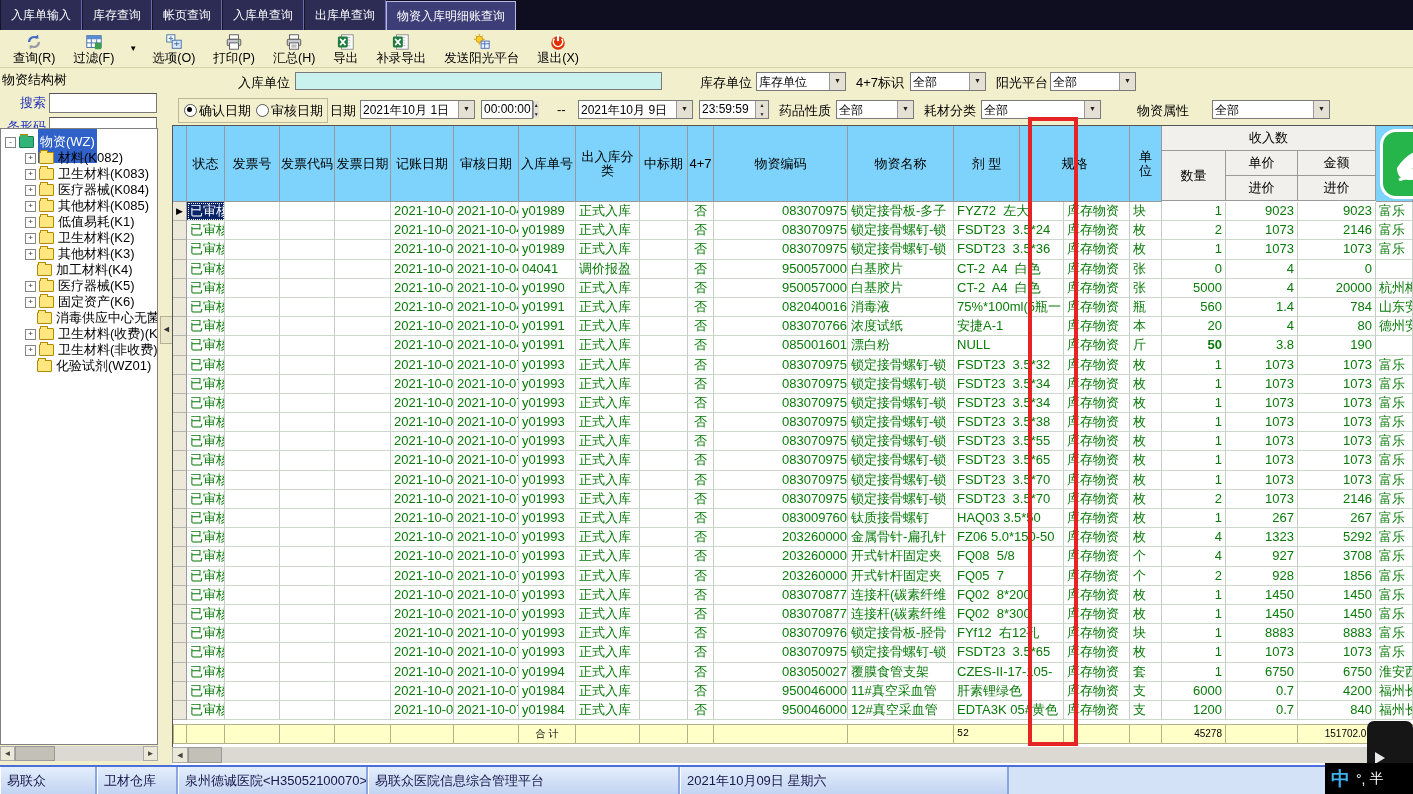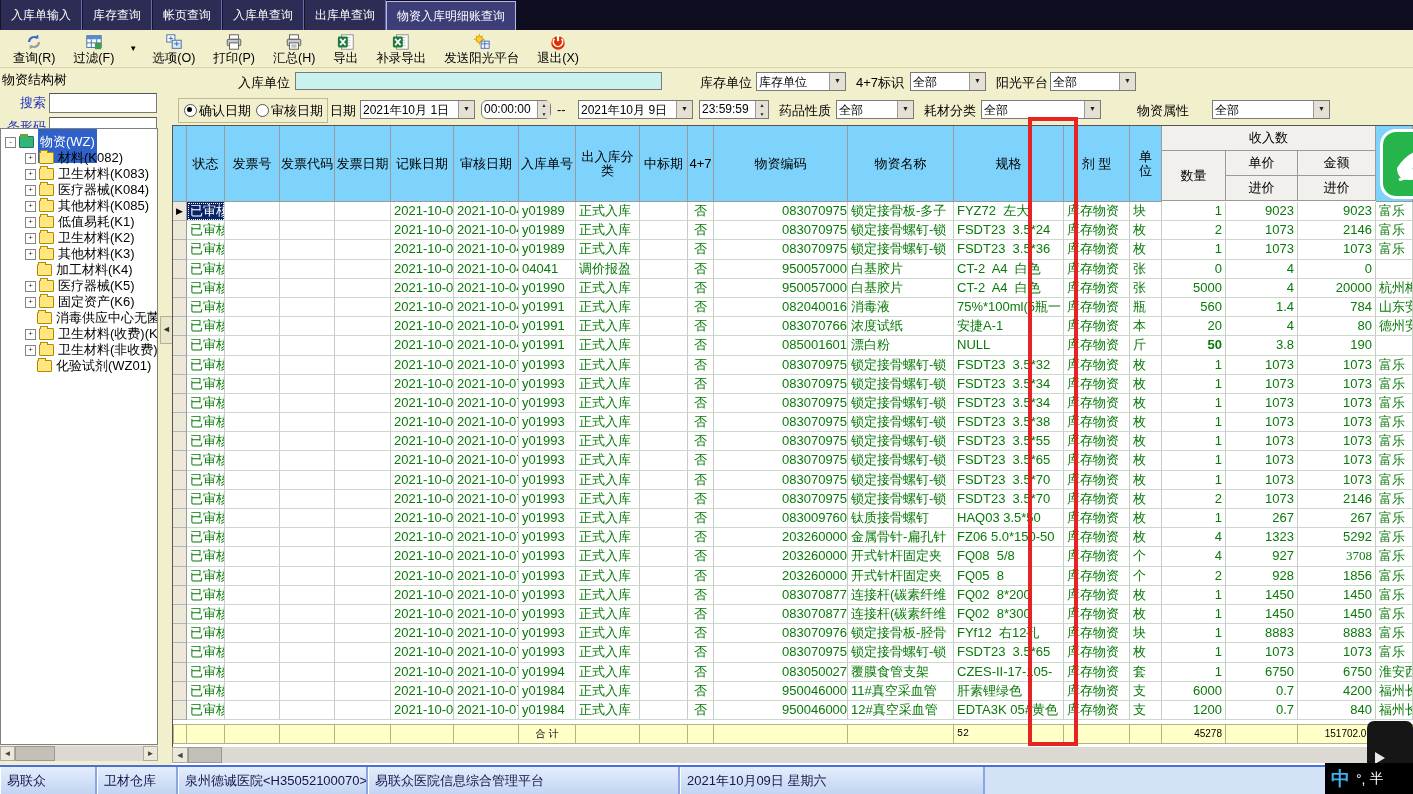--- a/index.html
+++ b/index.html
@@ -337,21 +337,21 @@
       <span class="radio">
           <span class="rdot"></span>
           <span>审核日期</span>
         </span>
     </div>
     <span class="flab" style="left:158px;top:34px;">日期</span>
     <div class="combo" style="left:188px;top:32px;width:115px;">
       <span class="cval">2021年10月 1日</span>
         <span class="cbtn">▼</span>
     </div>
-    <div class="spinner" style="left:309px;top:32px;width:70px;border-radius:6px;">
+    <div class="spinner" style="left:309px;top:32px;width:52px;">
       <span class="sval">00:00:00</span>
       <span class="sbtns">
           <span>▲</span>
           <span>▼</span>
         </span>
     </div>
     <span class="flab" style="left:385px;top:34px;">--</span>
     <div class="combo" style="left:406px;top:32px;width:115px;">
       <span class="cval">2021年10月 9日</span>
         <span class="cbtn">▼</span>
@@ -388,22 +388,22 @@
       <div class="hc" style="width:55px;">发票代码</div>
       <div class="hc" style="width:56px;">发票日期</div>
       <div class="hc" style="width:63px;">记账日期</div>
       <div class="hc" style="width:65px;">审核日期</div>
       <div class="hc" style="width:57px;">入库单号</div>
       <div class="hc" style="width:64px;">出入库分类</div>
       <div class="hc" style="width:48px;">中标期</div>
       <div class="hc" style="width:26px;">4+7</div>
       <div class="hc" style="width:134px;">物资编码</div>
       <div class="hc" style="width:106px;">物资名称</div>
+      <div class="hc" style="width:66px;">剂 型</div>
       <div class="hc" style="width:110px;">规格</div>
-      <div class="hc" style="width:66px;">剂 型</div>
       <div class="hc" style="width:32px;"><span class="vert">单位</span></div>
       <div class="hgroup">
         <div class="hg-cell hg-top" style="width:214px;">收入数</div>
         <div class="hg-bot">
           <div class="hg-cell" style="width:64px;height:50px;">数量</div>
           <div class="hg-col">
             <div class="hg-cell" style="width:72px;">单价</div>
             <div class="hg-cell" style="width:72px;">进价</div>
           </div>
           <div class="hg-col">
@@ -823,38 +823,38 @@
           <div class="cell" style="width: 64px;">正式入库</div>
           <div class="cell" style="width: 48px;"></div>
           <div class="cell ac" style="width: 26px;">否</div>
           <div class="cell codecell" style="width: 134px;">2032600000</div>
           <div class="cell" style="width: 106px;">开式针杆固定夹</div>
           <div class="cell" style="width: 110px;">FQ08  5/8</div>
           <div class="cell" style="width: 66px;">库存物资</div>
           <div class="cell" style="width: 32px;">个</div>
           <div class="cell ar" style="width: 64px;">4</div>
           <div class="cell ar" style="width: 72px;">927</div>
-          <div class="cell ar" style="width: 78px; font-family: Liberation Serif, serif;">3708</div>
+          <div class="cell ar" style="width: 78px;">3708</div>
           <div class="cell" style="flex: 1 1 0%;">富乐</div>
         </div>
         <div class="drow">
           <div class="cell ind" style="width: 14px;"></div>
           <div class="cell" style="width: 38px;">已审核</div>
           <div class="cell" style="width: 55px;"></div>
           <div class="cell" style="width: 55px;"></div>
           <div class="cell" style="width: 56px;"></div>
           <div class="cell ac" style="width: 63px;">2021-10-07</div>
           <div class="cell ac" style="width: 65px;">2021-10-07</div>
           <div class="cell" style="width: 57px;">y01993</div>
           <div class="cell" style="width: 64px;">正式入库</div>
           <div class="cell" style="width: 48px;"></div>
           <div class="cell ac" style="width: 26px;">否</div>
           <div class="cell codecell" style="width: 134px;">2032600000</div>
           <div class="cell" style="width: 106px;">开式针杆固定夹</div>
-          <div class="cell" style="width: 110px;">FQ05  8</div>
+          <div class="cell" style="width: 110px;">FQ05  7</div>
           <div class="cell" style="width: 66px;">库存物资</div>
           <div class="cell" style="width: 32px;">个</div>
           <div class="cell ar" style="width: 64px;">2</div>
           <div class="cell ar" style="width: 72px;">928</div>
           <div class="cell ar" style="width: 78px;">1856</div>
           <div class="cell" style="flex: 1 1 0%;">富乐</div>
         </div>
         <div class="drow">
           <div class="cell ind" style="width: 14px;"></div>
           <div class="cell" style="width: 38px;">已审核</div>
@@ -1039,21 +1039,21 @@
     <div class="thumb"></div>
     <div class="track"></div>
     <div class="arr">►</div>
   </div>
 
   <div class="statusbar">
     <div class="seg" style="width:97px;">易联众</div>
     <div class="seg" style="width:81px;">卫材仓库</div>
     <div class="seg" style="width:190px;">泉州德诚医院&lt;H35052100070&gt;</div>
     <div class="seg" style="width:312px;">易联众医院信息综合管理平台</div>
-    <div class="seg" style="width:305px;">2021年10月09日 星期六</div>
+    <div class="seg" style="width:329px;">2021年10月09日 星期六</div>
   </div>
 
   <div class="redbox"></div>
   <div class="greenicon">
     <svg width="64" height="64" viewBox="0 0 64 64">
       <path d="M14 36c10-16 26-22 38-20-4 10-12 18-24 21 8 0 16-2 22-6-4 12-18 20-30 16-4-2-6-6-6-11z" fill="#fff"></path>
       <path d="M16 48c8-4 20-4 28-12" stroke="#fff" stroke-width="3" fill="none"></path>
     </svg>
   </div>
   <div class="blackicon"></div>

